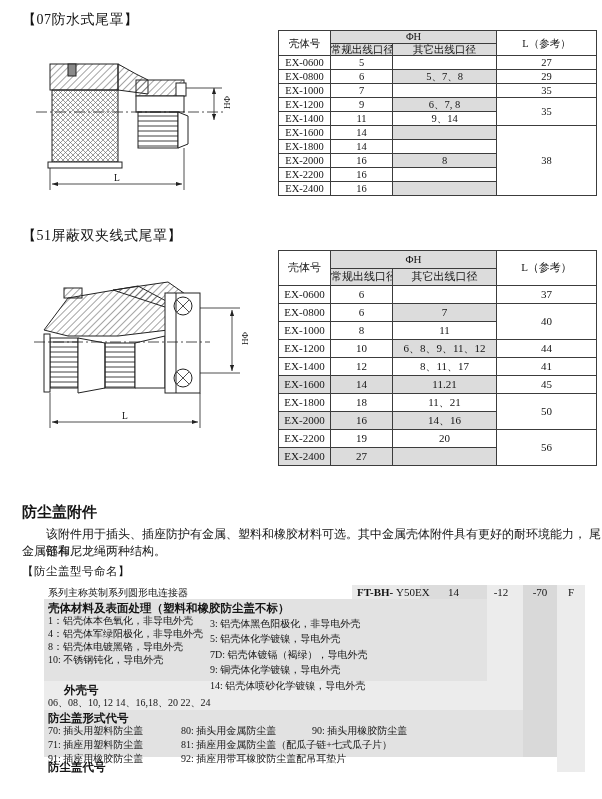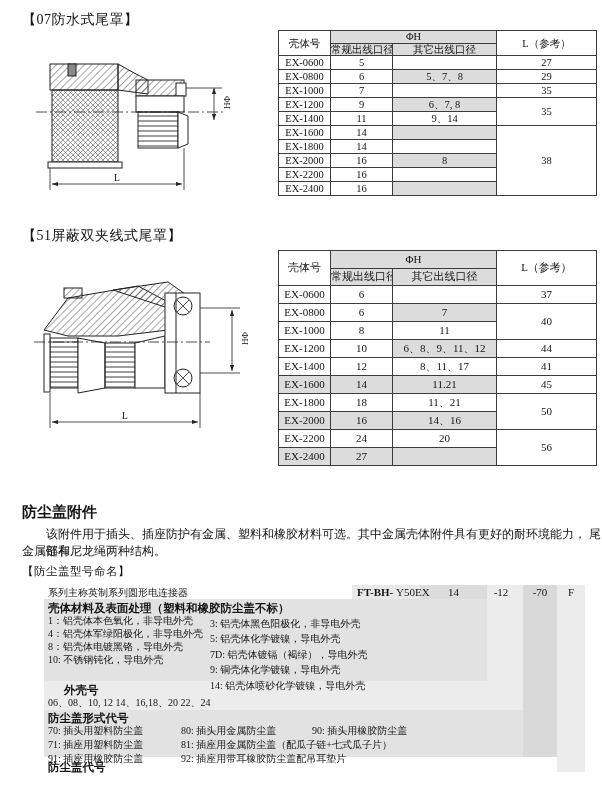--- a/index.html
+++ b/index.html
@@ -243,21 +243,21 @@
           <td>11、21</td>
           <td rowspan="2">50</td>
         </tr>
         <tr>
           <td class="sh">EX-2000</td>
           <td class="sh">16</td>
           <td class="sh">14、16</td>
         </tr>
         <tr>
           <td>EX-2200</td>
-          <td>24</td>
+          <td>19</td>
           <td>20</td>
           <td rowspan="2">56</td>
         </tr>
         <tr>
           <td class="sh">EX-2400</td>
           <td class="sh">27</td>
           <td class="sh"></td>
         </tr>
       </tbody>
     </table>

